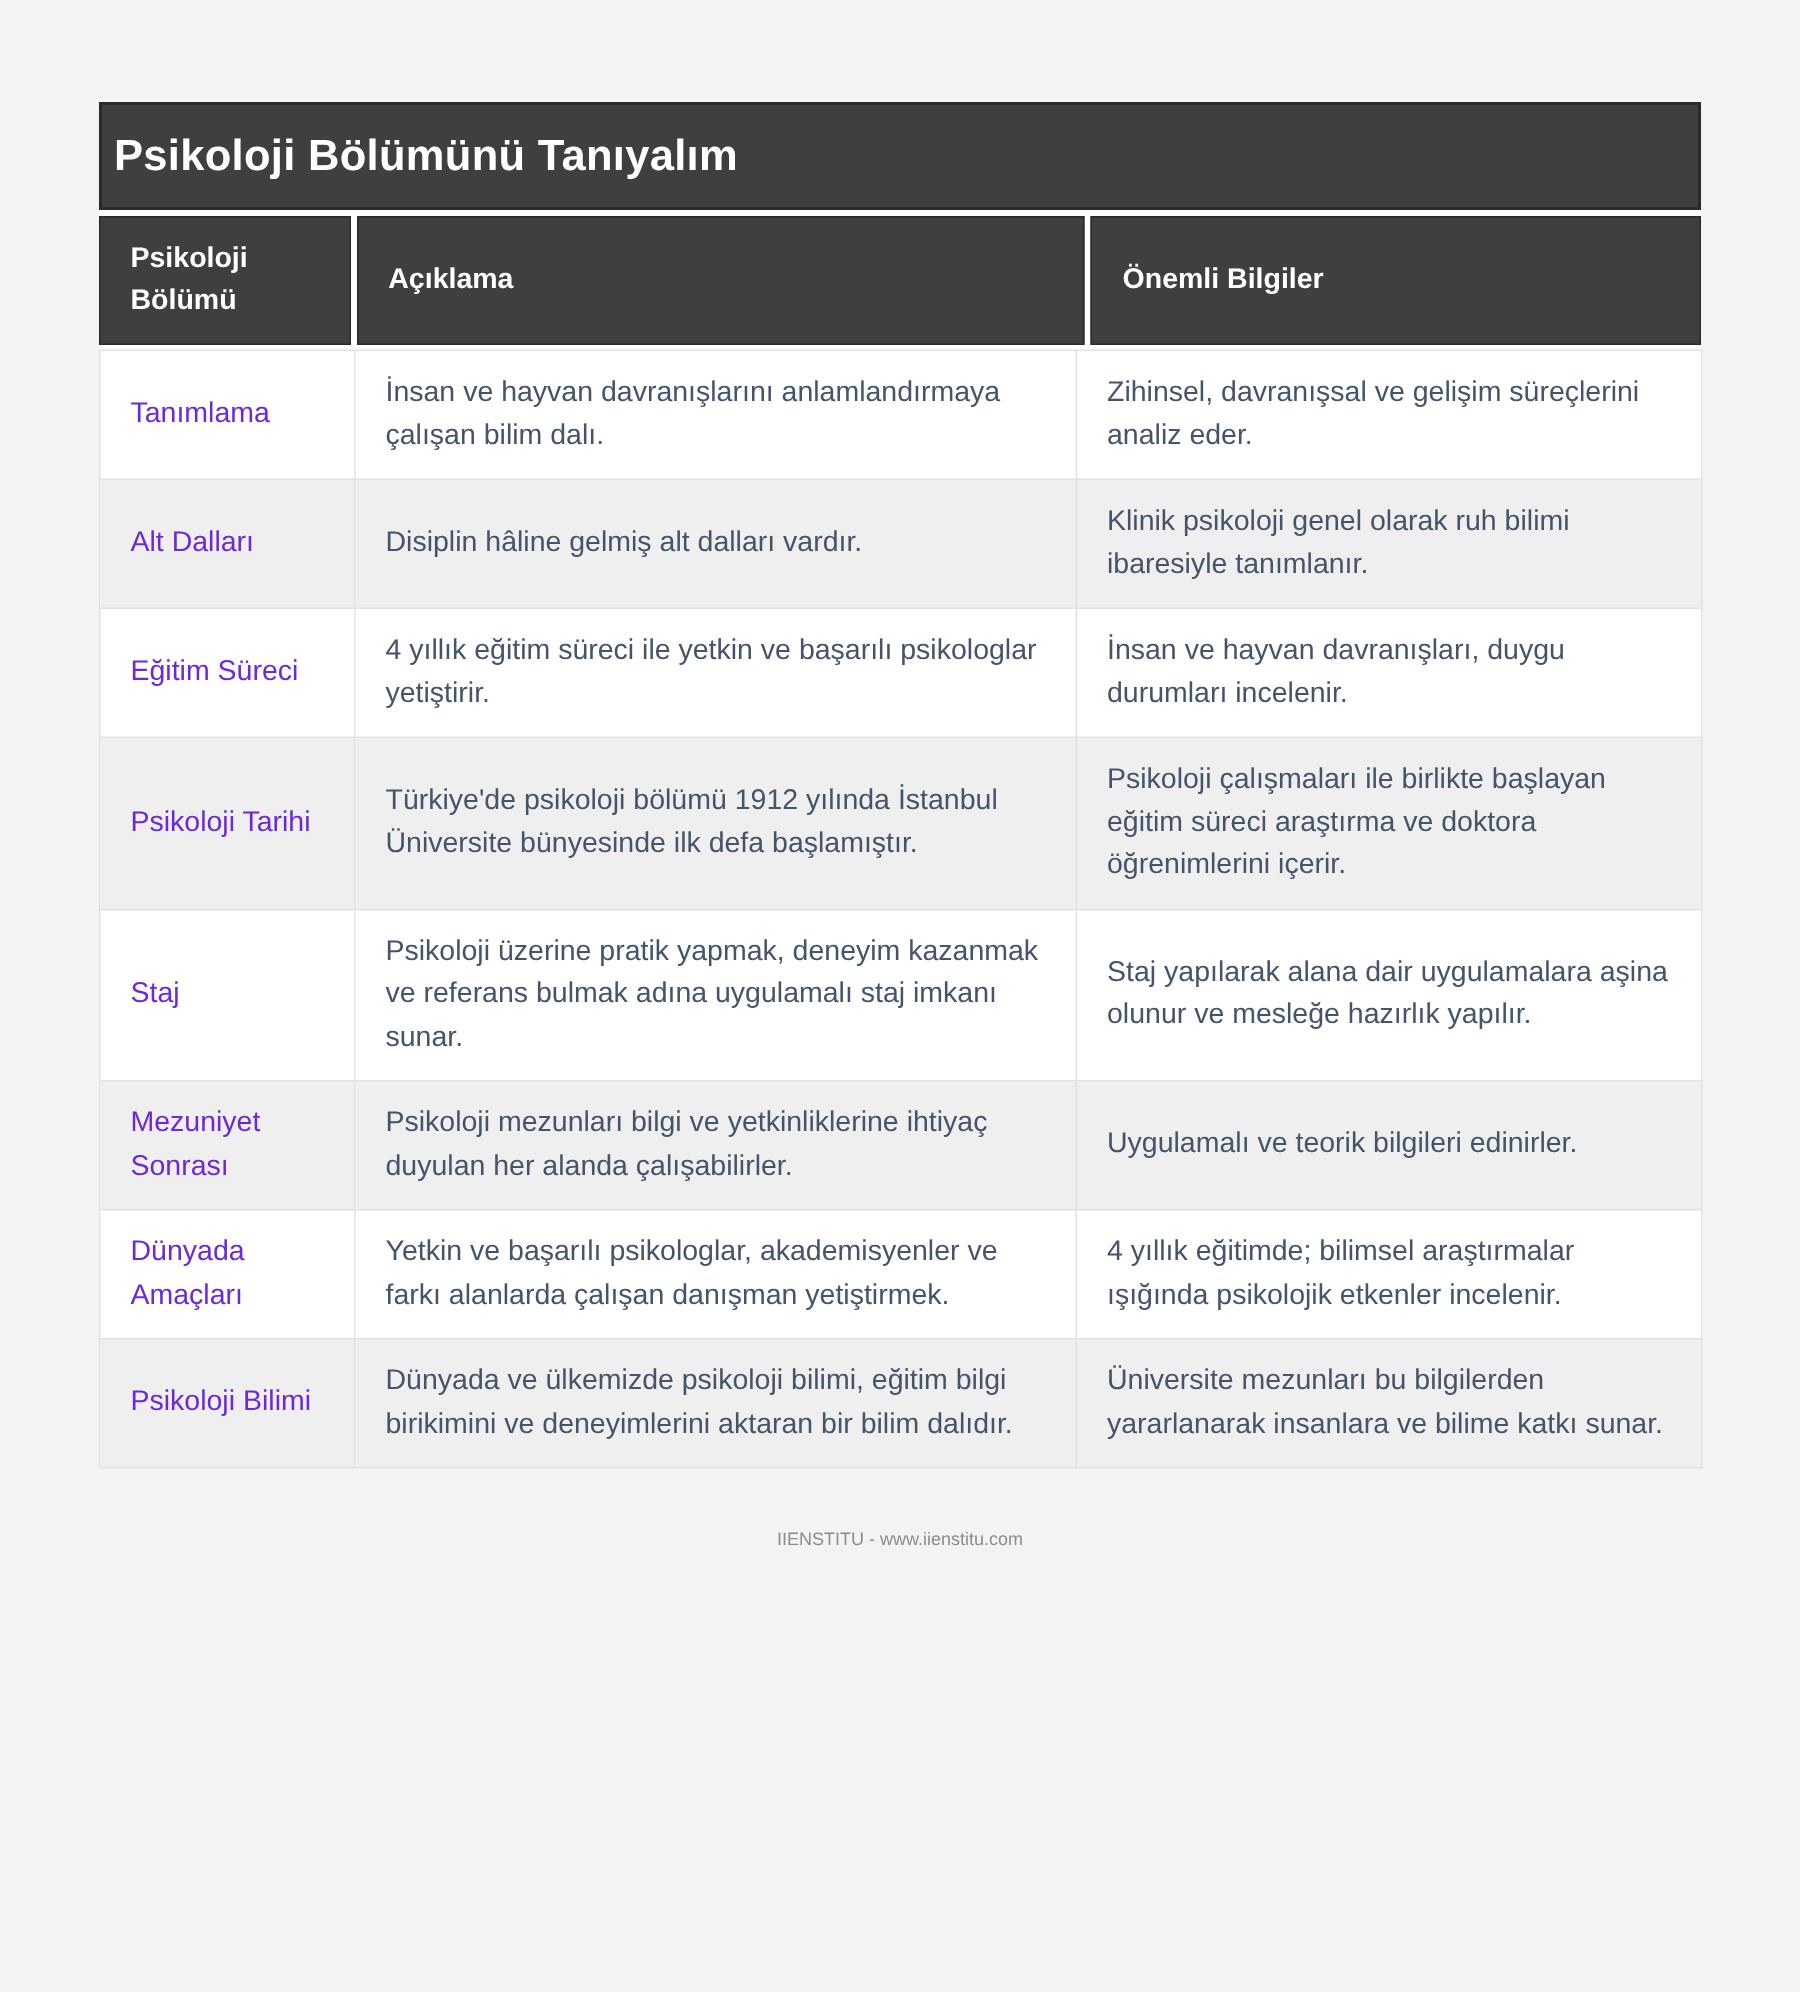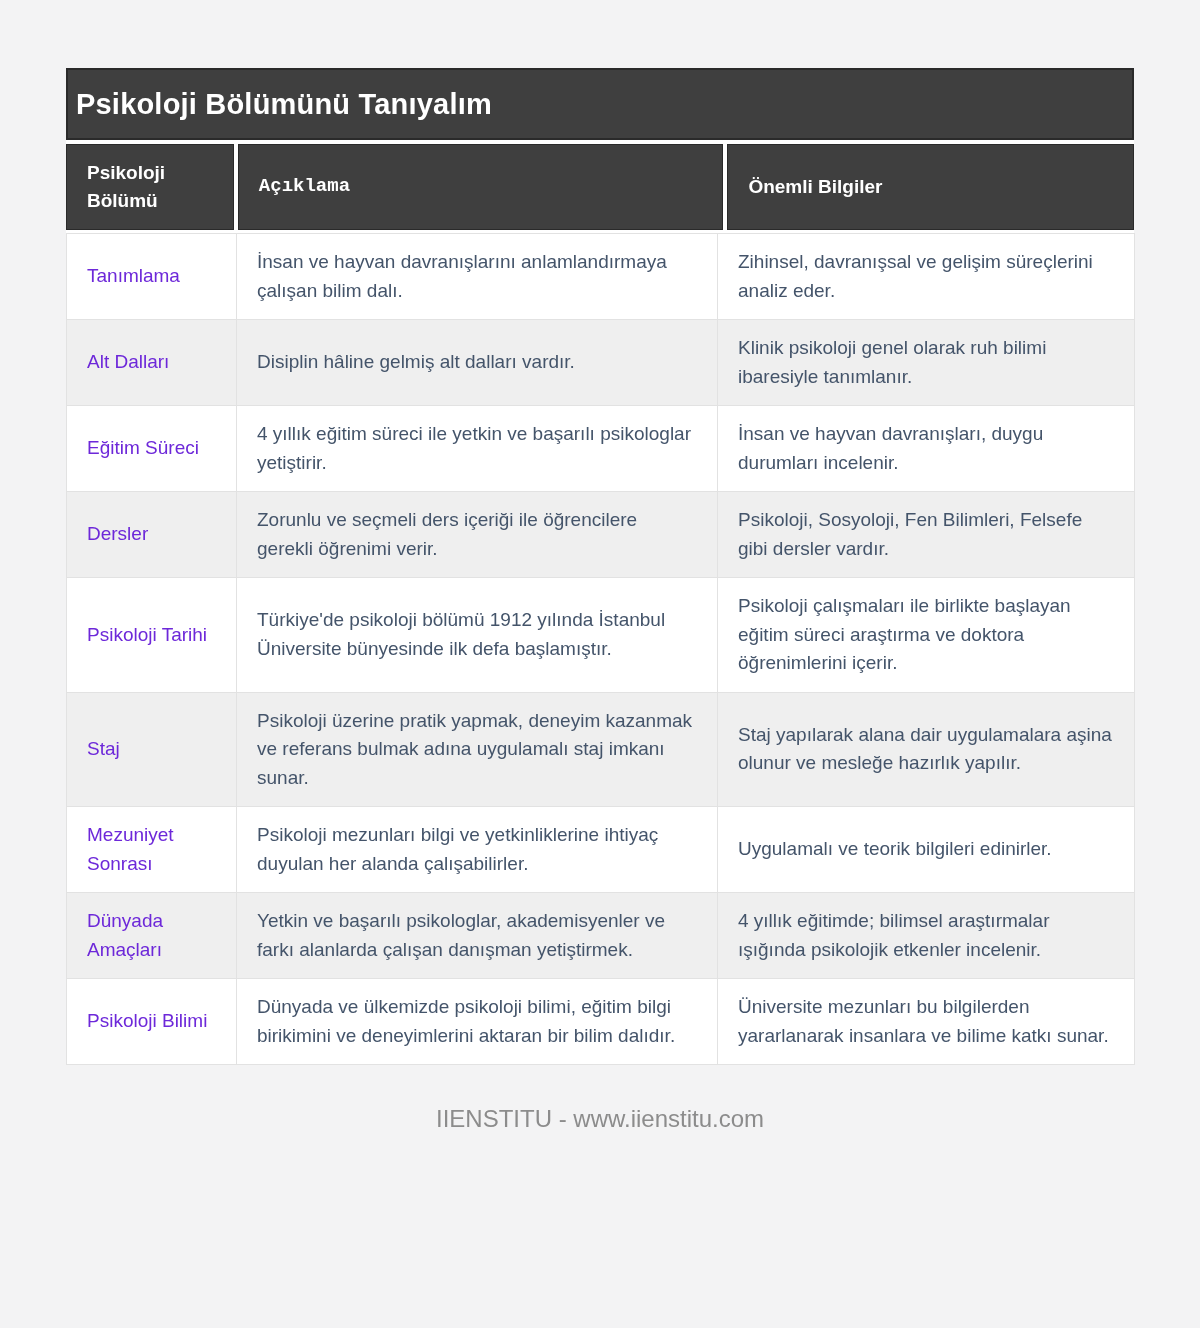--- a/index.html
+++ b/index.html
@@ -47,21 +47,21 @@
     color: #ffffff;
     font-weight: bold;
     font-size: 19px;
     line-height: 1.45;
     height: 86px;
     display: flex;
     align-items: center;
     padding: 0 20px;
   }
   .header-cell.c1 { width: 168px; }
-  .header-cell.c2 { width: 486px; font-family: Liberation Mono, monospace; }
+  .header-cell.c2 { width: 486px; }
   .header-cell.c3 { width: 407px; }
   table.data {
     width: 100%;
     border-collapse: collapse;
     table-layout: fixed;
   }
   table.data td {
     border: 1px solid #e2e2e2;
     padding: 14px 20px;
     font-size: 19px;
@@ -73,21 +73,21 @@
   }
   table.data td.label-cell {
     color: #6d28d9;
   }
   table.data tr:nth-child(even) td {
     background: #efefef;
   }
   .footer {
     text-align: center;
     color: #8c8c8c;
-    font-size: 24px;
+    font-size: 12px;
     margin-top: 40px;
   }
 </style>
 </head>
 <body>
 
 <div class="container">
   <div class="table-block">
 
     <div class="title-bar">
@@ -116,25 +116,20 @@
           <td class="label-cell">Alt Dalları</td>
           <td>Disiplin hâline gelmiş alt dalları vardır.</td>
           <td>Klinik psikoloji genel olarak ruh bilimi ibaresiyle tanımlanır.</td>
         </tr>
         <tr>
           <td class="label-cell">Eğitim Süreci</td>
           <td>4 yıllık eğitim süreci ile yetkin ve başarılı psikologlar yetiştirir.</td>
           <td>İnsan ve hayvan davranışları, duygu durumları incelenir.</td>
         </tr>
         <tr>
-          <td class="label-cell">Dersler</td>
-          <td>Zorunlu ve seçmeli ders içeriği ile öğrencilere gerekli öğrenimi verir.</td>
-          <td>Psikoloji, Sosyoloji, Fen Bilimleri, Felsefe gibi dersler vardır.</td>
-        </tr>
-        <tr>
           <td class="label-cell">Psikoloji Tarihi</td>
           <td>Türkiye'de psikoloji bölümü 1912 yılında İstanbul Üniversite bünyesinde ilk defa başlamıştır.</td>
           <td>Psikoloji çalışmaları ile birlikte başlayan eğitim süreci araştırma ve doktora öğrenimlerini içerir.</td>
         </tr>
         <tr>
           <td class="label-cell">Staj</td>
           <td>Psikoloji üzerine pratik yapmak, deneyim kazanmak ve referans bulmak adına uygulamalı staj imkanı sunar.</td>
           <td>Staj yapılarak alana dair uygulamalara aşina olunur ve mesleğe hazırlık yapılır.</td>
         </tr>
         <tr>

